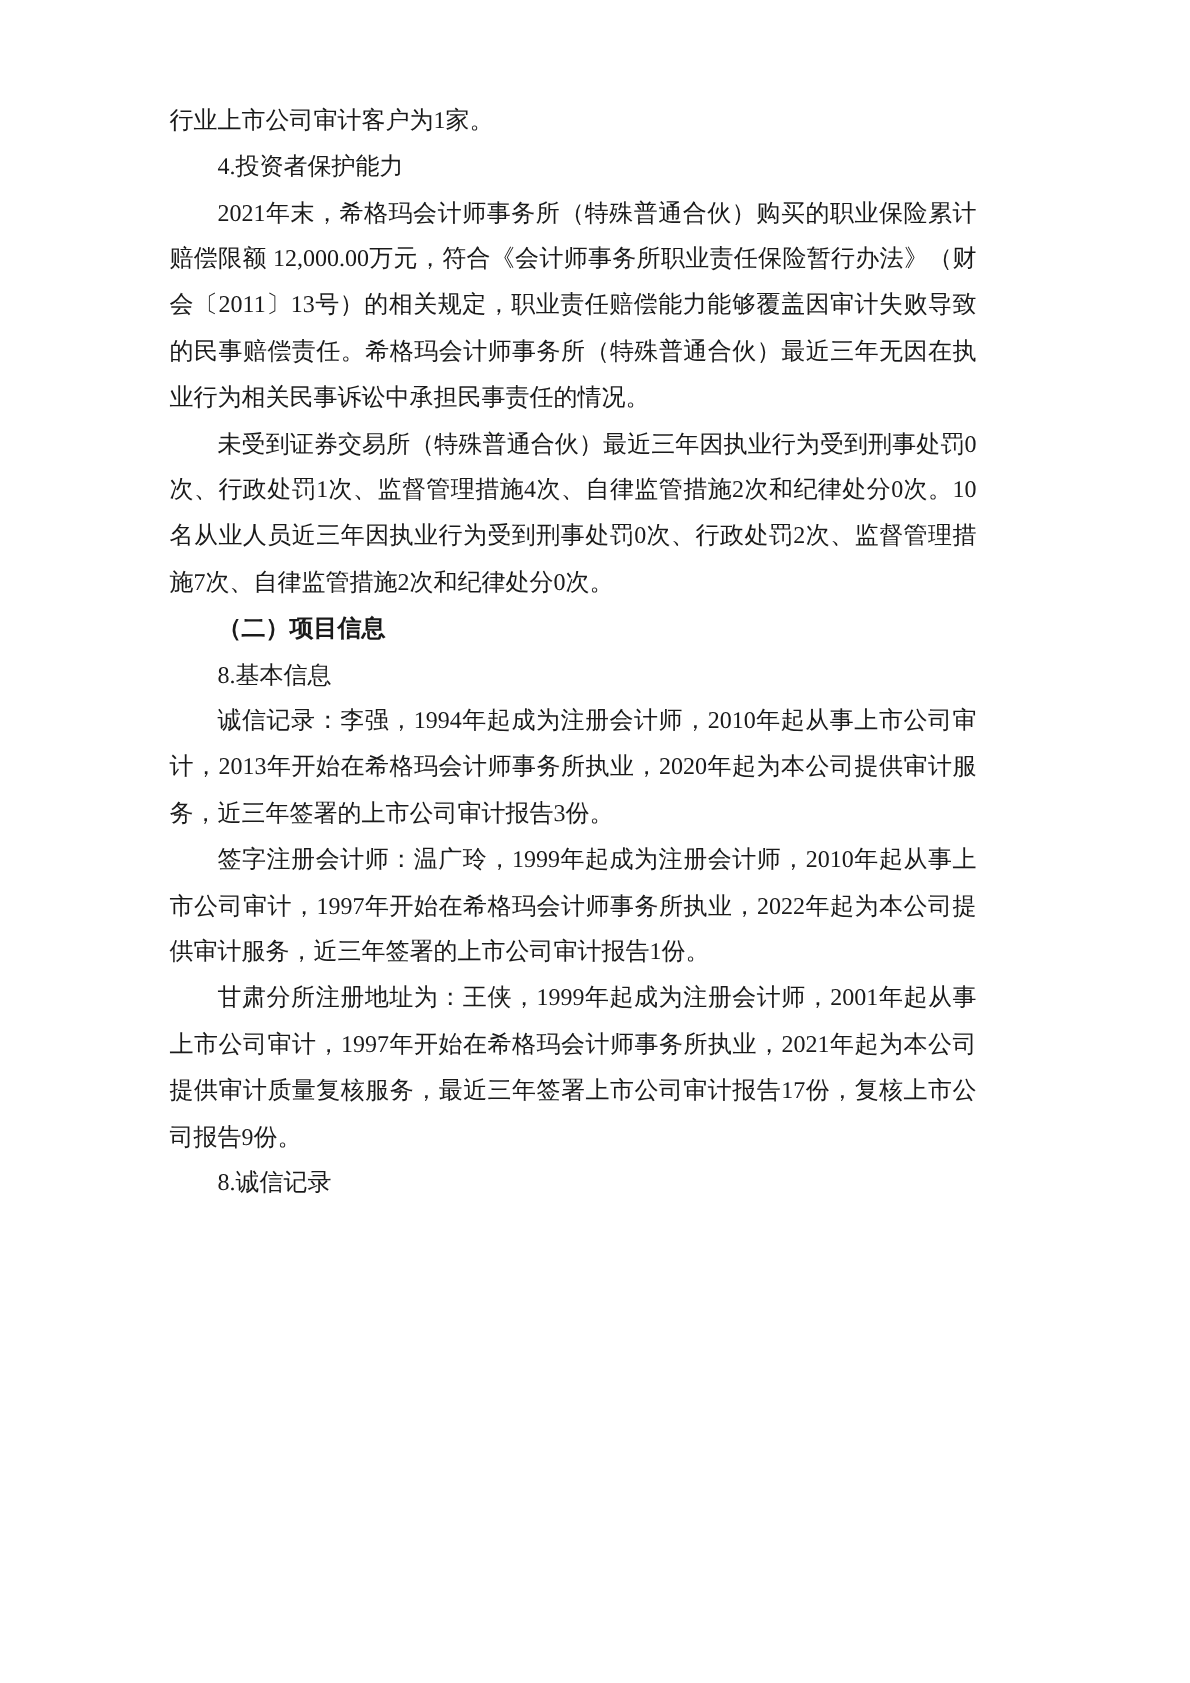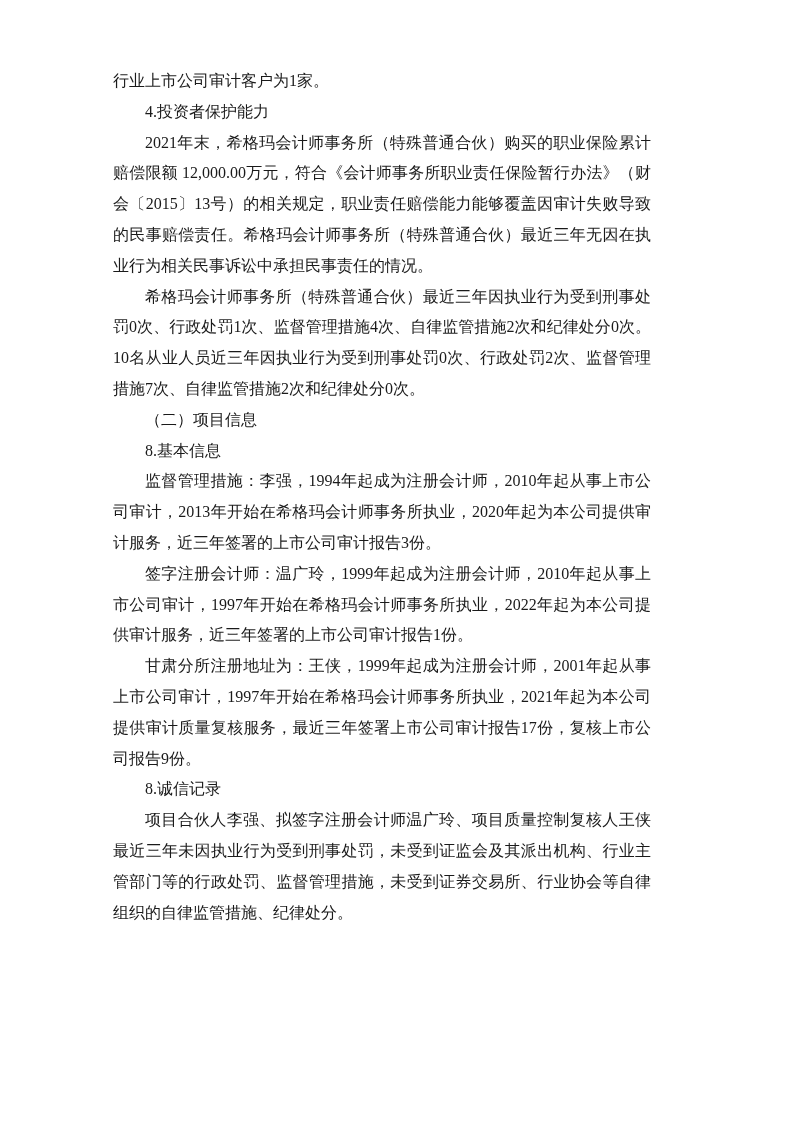--- a/index.html
+++ b/index.html
@@ -27,33 +27,32 @@
   .doc-body p {
     margin: 0;
     padding: 0;
     text-indent: 2em;
     word-break: break-all;
   }
   .doc-body p.continuation {
     text-indent: 0;
   }
   .doc-body p.section-heading {
-    font-weight: normal;
+    font-weight: bold;
   }
 </style>
 </head>
 <body>
 
 <div class="page">
   <div class="doc-body">
     <p class="continuation">行业上市公司审计客户为1家。</p>
     <p class="subheading">4.投资者保护能力</p>
-    <p class="body">2021年末，希格玛会计师事务所（特殊普通合伙）购买的职业保险累计赔偿限额 12,000.00万元，符合《会计师事务所职业责任保险暂行办法》（财会〔2015〕13号）的相关规定，职业责任赔偿能力能够覆盖因审计失败导致的民事赔偿责任。希格玛会计师事务所（特殊普通合伙）最近三年无因在执业行为相关民事诉讼中承担民事责任的情况。</p>
-    <p class="body">希格玛会计师事务所（特殊普通合伙）最近三年因执业行为受到刑事处罚0次、行政处罚1次、监督管理措施4次、自律监管措施2次和纪律处分0次。10名从业人员近三年因执业行为受到刑事处罚0次、行政处罚2次、监督管理措施7次、自律监管措施2次和纪律处分0次。</p>
+    <p class="body">2021年末，希格玛会计师事务所（特殊普通合伙）购买的职业保险累计赔偿限额 12,000.00万元，符合《会计师事务所职业责任保险暂行办法》（财会〔2011〕13号）的相关规定，职业责任赔偿能力能够覆盖因审计失败导致的民事赔偿责任。希格玛会计师事务所（特殊普通合伙）最近三年无因在执业行为相关民事诉讼中承担民事责任的情况。</p>
+    <p class="body">未受到证券交易所（特殊普通合伙）最近三年因执业行为受到刑事处罚0次、行政处罚1次、监督管理措施4次、自律监管措施2次和纪律处分0次。10名从业人员近三年因执业行为受到刑事处罚0次、行政处罚2次、监督管理措施7次、自律监管措施2次和纪律处分0次。</p>
     <p class="section-heading">（二）项目信息</p>
     <p class="subheading">8.基本信息</p>
-    <p class="body">监督管理措施：李强，1994年起成为注册会计师，2010年起从事上市公司审计，2013年开始在希格玛会计师事务所执业，2020年起为本公司提供审计服务，近三年签署的上市公司审计报告3份。</p>
+    <p class="body">诚信记录：李强，1994年起成为注册会计师，2010年起从事上市公司审计，2013年开始在希格玛会计师事务所执业，2020年起为本公司提供审计服务，近三年签署的上市公司审计报告3份。</p>
     <p class="body">签字注册会计师：温广玲，1999年起成为注册会计师，2010年起从事上市公司审计，1997年开始在希格玛会计师事务所执业，2022年起为本公司提供审计服务，近三年签署的上市公司审计报告1份。</p>
     <p class="body">甘肃分所注册地址为：王侠，1999年起成为注册会计师，2001年起从事上市公司审计，1997年开始在希格玛会计师事务所执业，2021年起为本公司提供审计质量复核服务，最近三年签署上市公司审计报告17份，复核上市公司报告9份。</p>
     <p class="subheading">8.诚信记录</p>
-    <p class="body">项目合伙人李强、拟签字注册会计师温广玲、项目质量控制复核人王侠最近三年未因执业行为受到刑事处罚，未受到证监会及其派出机构、行业主管部门等的行政处罚、监督管理措施，未受到证券交易所、行业协会等自律组织的自律监管措施、纪律处分。</p>
   </div>
 </div>
 
 </body></html>

